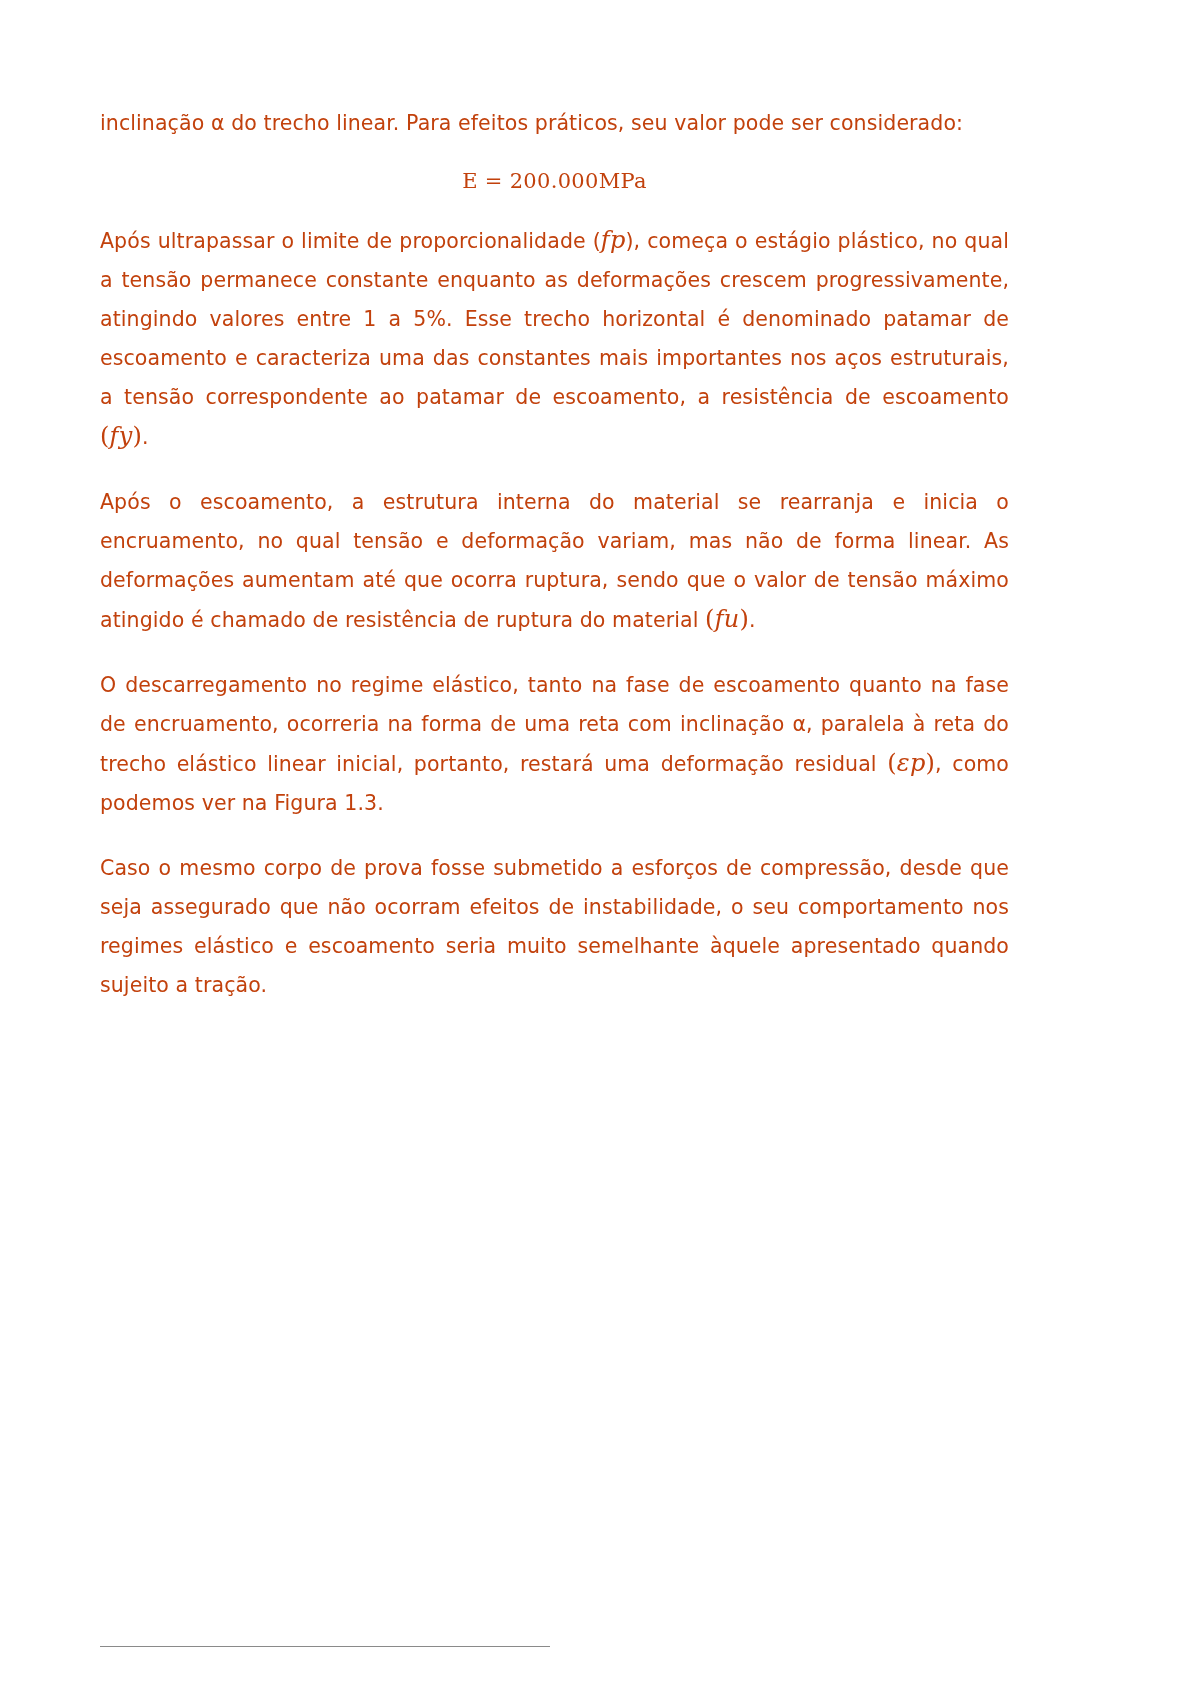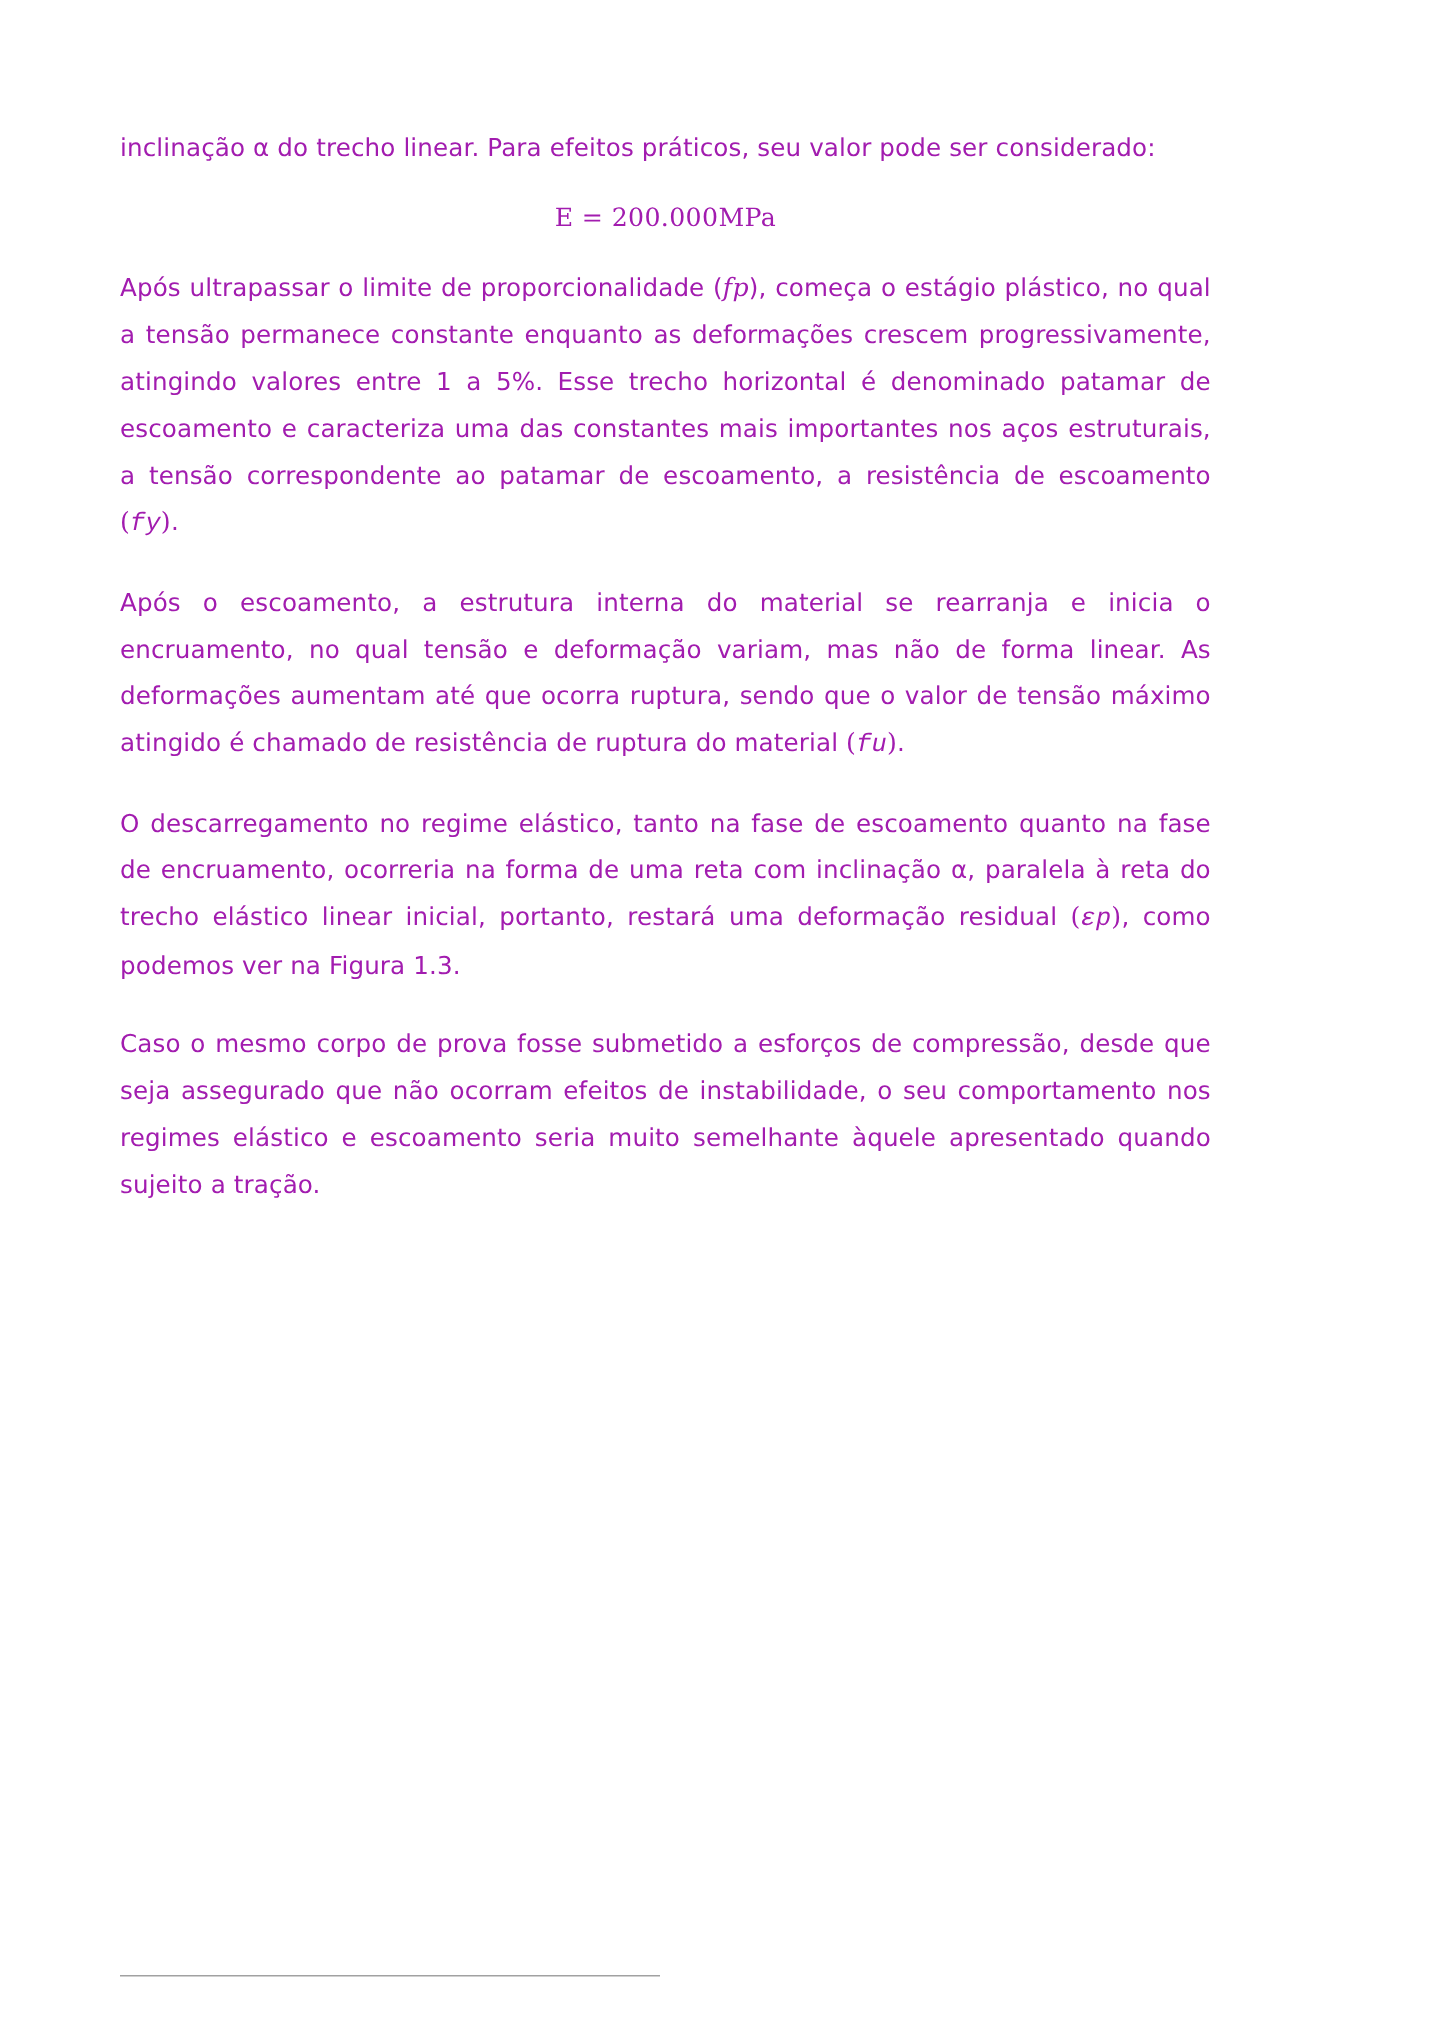--- a/index.html
+++ b/index.html
@@ -6,21 +6,21 @@
     margin: 0;
     padding: 0;
     background: #ffffff;
   }
   .page {
     position: relative;
     width: 1157px;
     height: 1685px;
     background: #ffffff;
     font-family: "DejaVu Sans", sans-serif;
-    color: #a21caf;
+    color: #c2410c;
     box-sizing: border-box;
     overflow: hidden;
   }
   .content {
     position: absolute;
     left: 100px;
     top: 104px;
     width: 909px;
   }
   p.para {
@@ -37,29 +37,28 @@
   .formula {
     margin: 16px 0 28px 0;
     text-align: center;
     font-family: "DejaVu Serif", serif;
     font-size: 21px;
     letter-spacing: 0.3px;
   }
   .mathit {
     font-family: "DejaVu Serif", serif;
     font-style: italic;
-    font-size: 21px;
+    font-size: 24px;
     letter-spacing: 0.2px;
   }
   .mathit.paren {
     font-style: normal;
   }
   .mathit.paren i {
     font-style: italic;
-    font-family: Liberation Mono, monospace;
   }
   .footer-rule {
     position: absolute;
     left: 100px;
     bottom: 38px;
     width: 450px;
     height: 1px;
     background: #8a8a8a;
   }
 </style>

